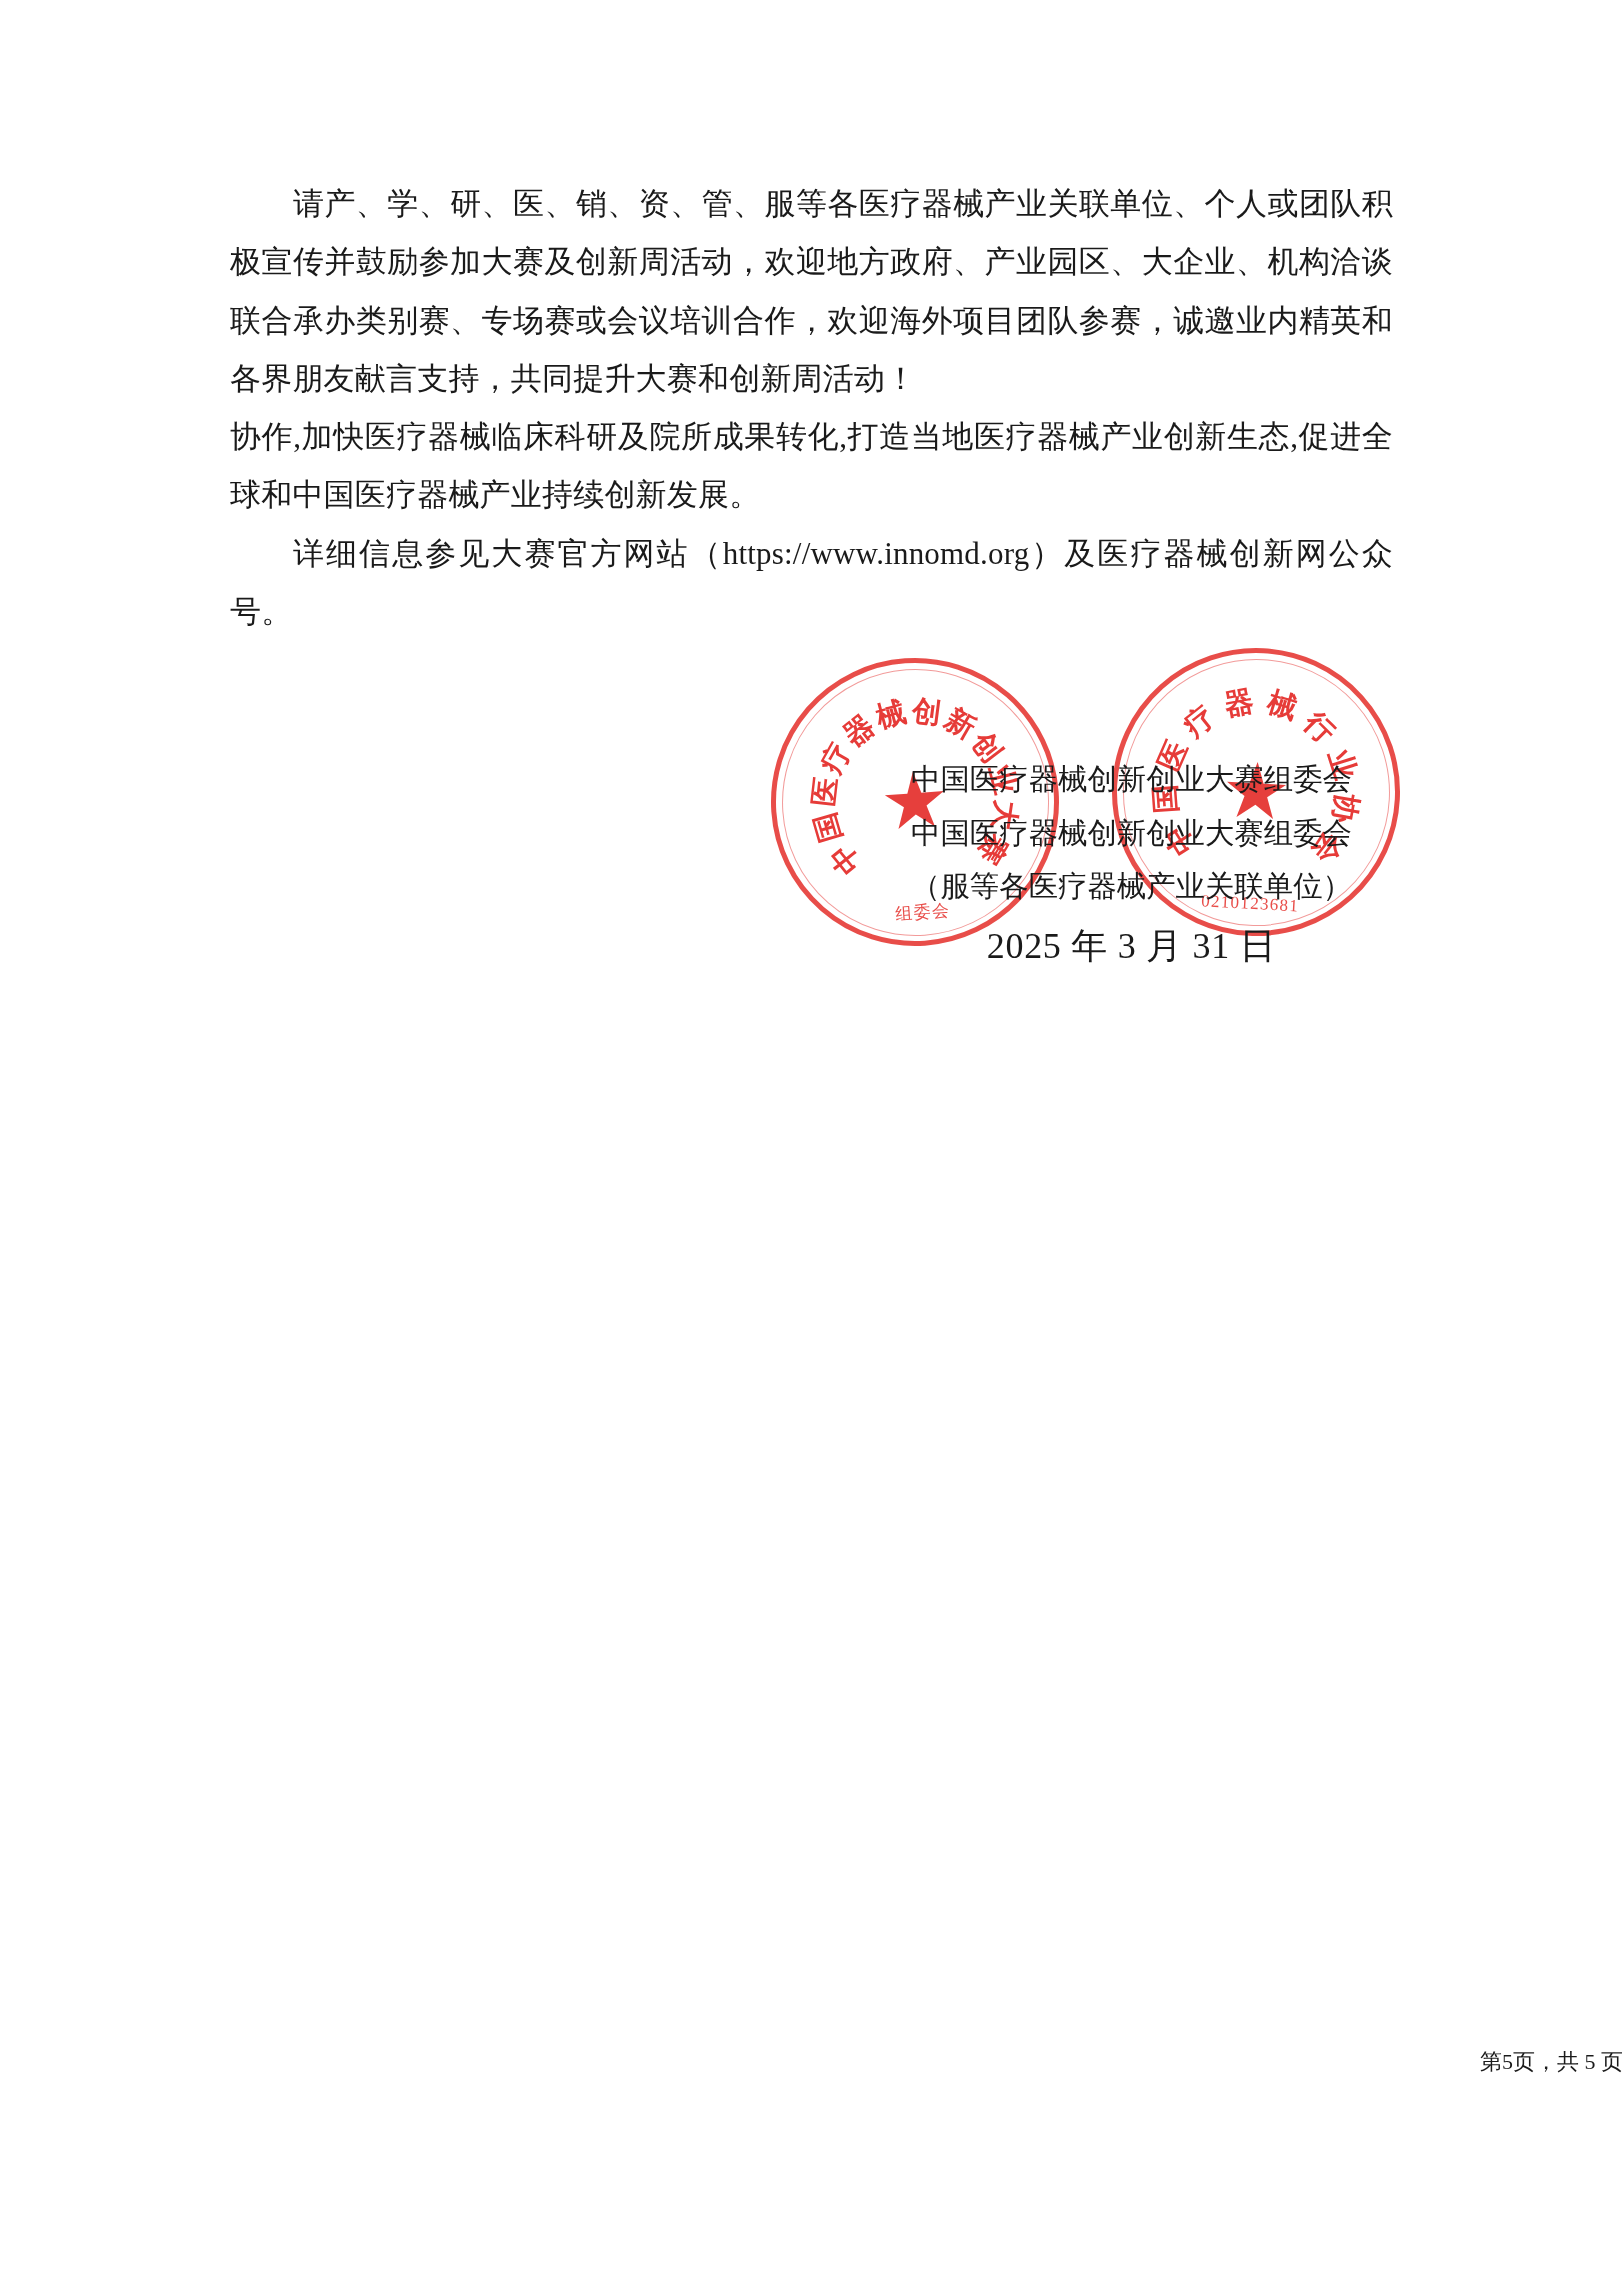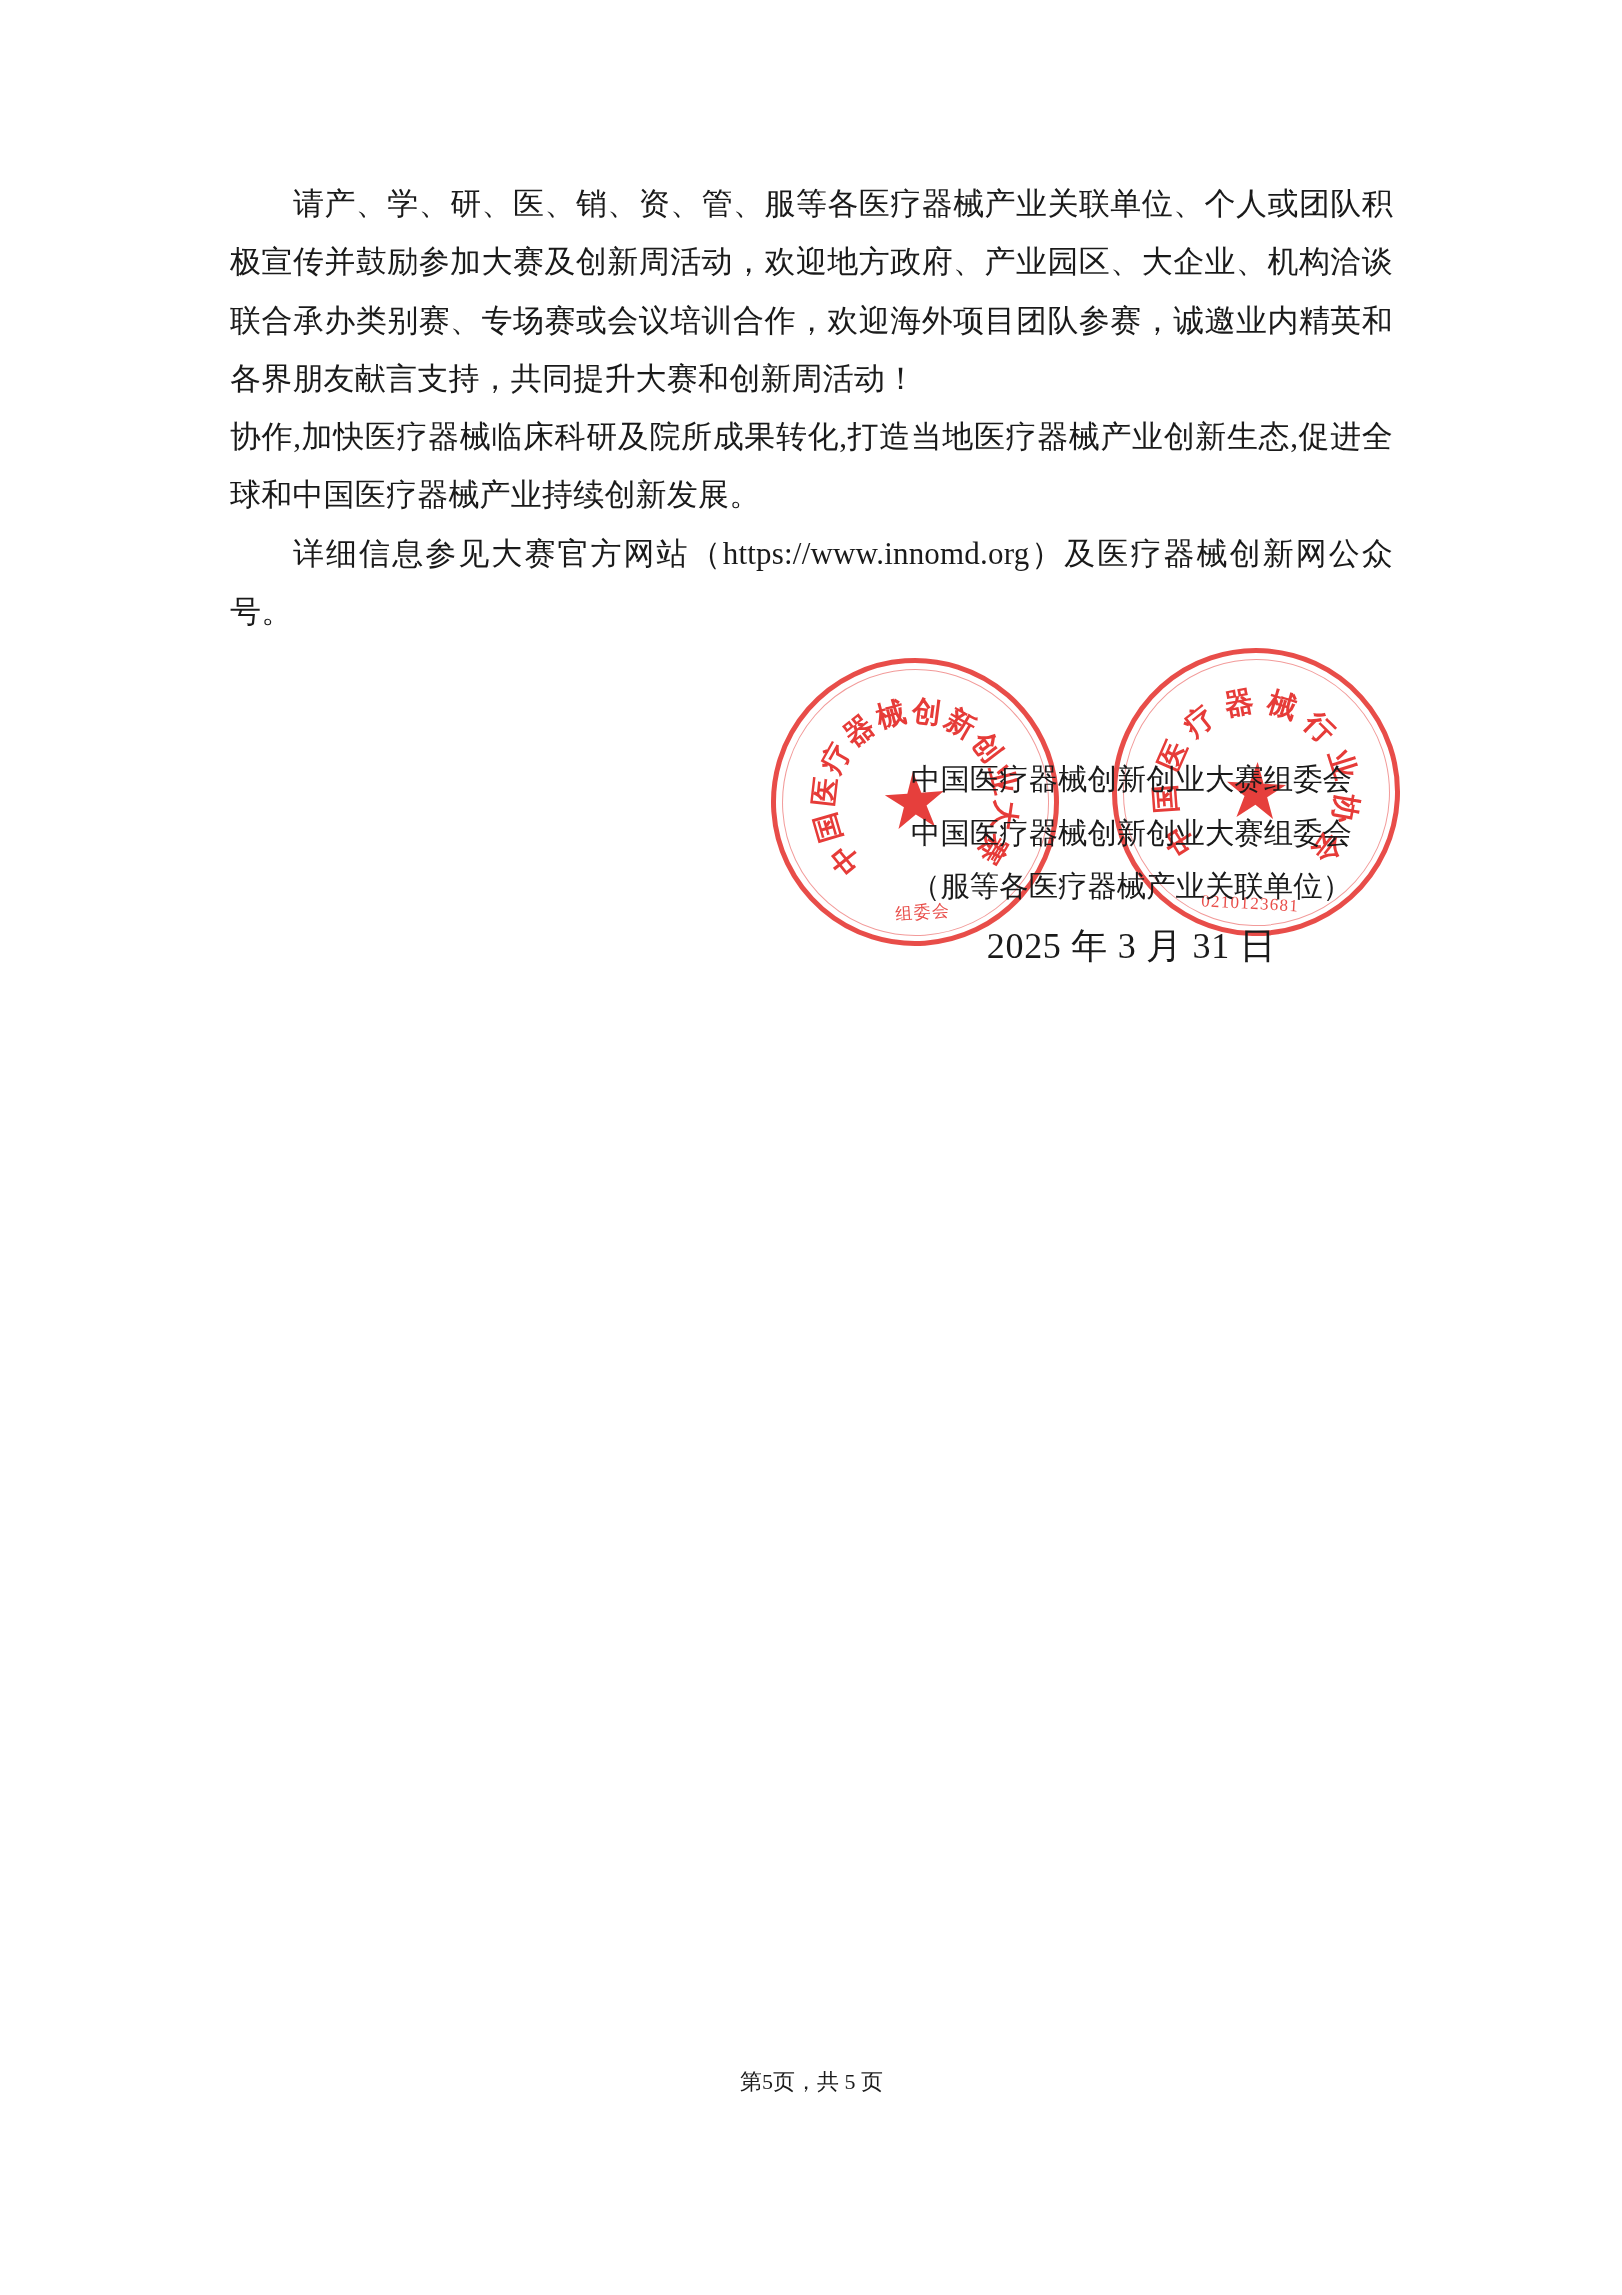--- a/index.html
+++ b/index.html
@@ -127,24 +127,23 @@
     height: 288px;
     transform: rotate(3deg);
   }
 
   
   .footer {
     position: absolute;
     left: 0;
     right: 0;
     top: 2047px;
-    text-align: center;
+    text-align: right;
     font-size: 22px;
     color: #1a1a1a;
-    margin-top: 20px;
   }
 </style>
 </head>
 <body>
 
 <div class="page">
 
   <div class="content">
     <p class="para indent">请产、学、研、医、销、资、管、服等各医疗器械产业关联单位、个人或团队积极宣传并鼓励参加大赛及创新周活动，欢迎地方政府、产业园区、大企业、机构洽谈联合承办类别赛、专场赛或会议培训合作，欢迎海外项目团队参赛，诚邀业内精英和各界朋友献言支持，共同提升大赛和创新周活动！</p>
     <p class="para">协作,加快医疗器械临床科研及院所成果转化,打造当地医疗器械产业创新生态,促进全球和中国医疗器械产业持续创新发展。</p>

